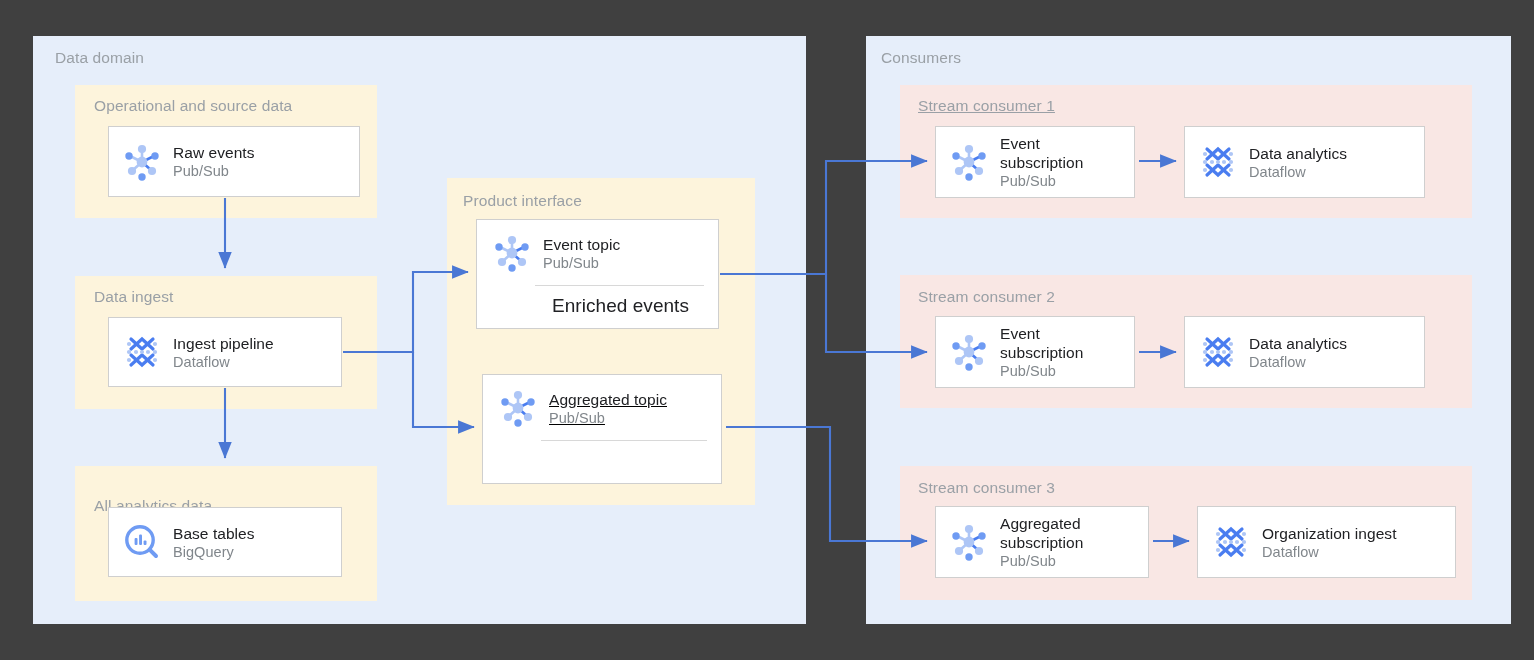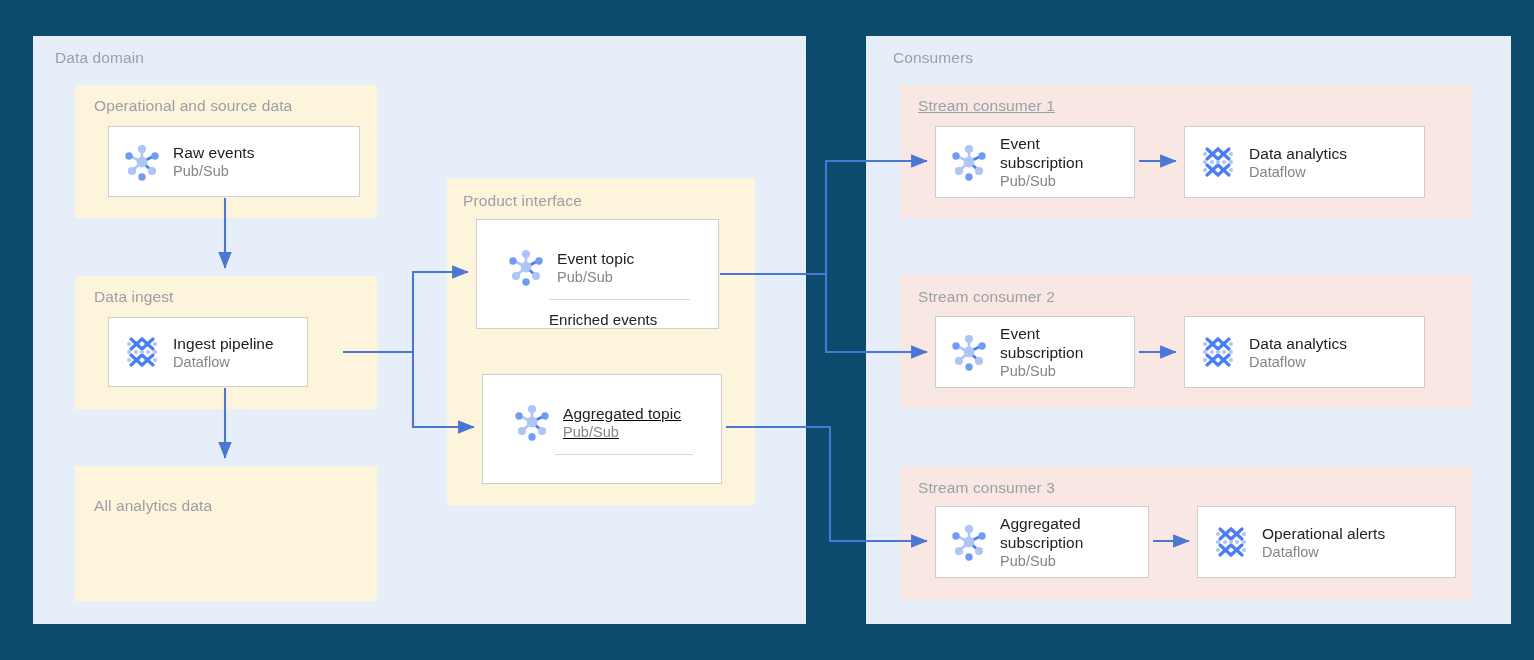--- a/index.html
+++ b/index.html
@@ -9,21 +9,21 @@
     background: #ffffff;
   }
   body {
     font-family: "Liberation Sans", sans-serif;
     -webkit-font-smoothing: antialiased;
   }
   #diagram {
     position: relative;
     width: 1534px;
     height: 660px;
-    background: #0c4a6e;
+    background: #404040;
     overflow: hidden;
   }
 
   
   .panel {
     position: absolute;
     box-sizing: border-box;
   }
   .panel-blue  { background: #e6eefa; }
   .panel-yellow{ background: #fdf4dc; }
@@ -73,39 +73,40 @@
   .card-sub {
     color: #80868b;
     font-size: 14.5px;
     line-height: 18px;
     letter-spacing: 0.05px;
   }
 
   
   .card.has-footer {
     display: block;
-    padding: 14px;
+    padding: 0;
   }
   .card.has-footer .row-main {
     display: flex;
     align-items: center;
     gap: 10px;
     padding: 12px 12px 0 14px;
   }
   .card-divider {
     height: 1px;
     background: #d8d8d8;
     margin: 11px 14px 0 58px;
   }
   .card-footer {
     color: #202124;
-    font-size: 15px;
+    font-size: 19px;
     line-height: 18px;
     padding: 11px 12px 0 58px;
     letter-spacing: 0.05px;
+    text-align: center;
   }
 
   
   .wires {
     position: absolute;
     left: 0;
     top: 0;
     width: 1534px;
     height: 660px;
     pointer-events: none;
@@ -141,21 +142,21 @@
       </span>
       <span class="card-text">
         <div class="card-title">Raw events</div>
         <div class="card-sub">Pub/Sub</div>
       </span>
     </div>
   </div>
 
   <div class="panel panel-yellow" style="left:75px; top:276px; width:302px; height:133px;"></div>
   <div class="panel-title" style="left:94px; top:288px;">Data ingest</div>
-  <div class="card" style="left:108px; top:317px; width:200px; height:70px;">
+  <div class="card" style="left:108px; top:317px; width:234px; height:70px;">
     <div class="card-inner">
       <span class="card-icon">
         <svg viewBox="0 0 42 42" width="42" height="42" aria-hidden="true">
           <g stroke="#4a7df0" stroke-width="3.2" fill="none" stroke-linecap="round">
             <path d="M10 8 L21 18 L32 8"></path>
             <path d="M10 18 L21 8 L32 18"></path>
             <path d="M10 24 L21 34 L32 24"></path>
             <path d="M10 34 L21 24 L32 34"></path>
           </g>
           <g fill="#aec6f6">
@@ -173,20 +174,39 @@
       </span>
       <span class="card-text">
         <div class="card-title">Ingest pipeline</div>
         <div class="card-sub">Dataflow</div>
       </span>
     </div>
   </div>
 
   <div class="panel panel-yellow" style="left:75px; top:466px; width:302px; height:135px;"></div>
   <div class="panel-title" style="left:94px; top:478px;margin-top:19px;">All analytics data</div>
+  <div class="card" style="left:108px; top:507px; width:234px; height:70px;">
+    <div class="card-inner">
+      <span class="card-icon">
+        <svg viewBox="0 0 42 42" width="42" height="42" aria-hidden="true">
+          <circle cx="19" cy="19" r="13.2" fill="none" stroke="#6f9bf3" stroke-width="3.4"></circle>
+          <g fill="#6f9bf3">
+            <rect x="13.6" y="17" width="2.9" height="7" rx="1"></rect>
+            <rect x="18.1" y="13.5" width="2.9" height="10.5" rx="1"></rect>
+            <rect x="22.6" y="19.5" width="2.9" height="4.5" rx="1"></rect>
+          </g>
+          <line x1="28.6" y1="28.6" x2="35" y2="35" stroke="#6f9bf3" stroke-width="4" stroke-linecap="round"></line>
+        </svg>
+      </span>
+      <span class="card-text">
+        <div class="card-title">Base tables</div>
+        <div class="card-sub">BigQuery</div>
+      </span>
+    </div>
+  </div>
 
   <div class="panel panel-yellow" style="left:447px; top:178px; width:308px; height:327px;"></div>
   <div class="panel-title" style="left:463px; top:192px;">Product interface</div>
 
   <div class="card has-footer" style="left:476px; top:219px; width:243px; height:110px;">
     <div class="row-main">
       <span class="card-icon">
         <svg viewBox="0 0 42 42" width="42" height="42" aria-hidden="true">
           <line x1="21" y1="21" x2="21" y2="9" stroke="#aec6f6" stroke-width="2.6"></line>
           <line x1="21" y1="21" x2="9" y2="15" stroke="#aec6f6" stroke-width="2.6"></line>
@@ -231,21 +251,21 @@
       </span>
       <span class="card-text">
         <div class="card-title">Aggregated topic</div>
         <div class="card-sub">Pub/Sub</div>
       </span>
     </div>
     <div class="card-divider"></div>
   </div>
 
   <div class="panel panel-blue" style="left:866px; top:36px; width:645px; height:588px;"></div>
-  <div class="panel-title" style="left:881px; top:49px;margin-left:12px;">Consumers</div>
+  <div class="panel-title" style="left:881px; top:49px;">Consumers</div>
 
   <div class="panel panel-pink" style="left:900px; top:85px; width:572px; height:133px;"></div>
   <div class="panel-title" style="left:918px; top:97px;text-decoration:underline;">Stream consumer 1</div>
   <div class="card" style="left:935px; top:126px; width:200px; height:72px;">
     <div class="card-inner">
       <span class="card-icon">
         <svg viewBox="0 0 42 42" width="42" height="42" aria-hidden="true">
           <line x1="21" y1="21" x2="21" y2="9" stroke="#aec6f6" stroke-width="2.6"></line>
           <line x1="21" y1="21" x2="9" y2="15" stroke="#aec6f6" stroke-width="2.6"></line>
           <line x1="21" y1="21" x2="33" y2="15" stroke="#4a7df0" stroke-width="2.6"></line>
@@ -395,21 +415,21 @@
             <circle cx="34" cy="13" r="2.1"></circle>
               <circle cx="34" cy="21" r="2.1"></circle>
               <circle cx="34" cy="29" r="2.1"></circle>
             <circle cx="21" cy="21" r="2.1"></circle>
               <circle cx="15" cy="21" r="2.1"></circle>
               <circle cx="27" cy="21" r="2.1"></circle>
           </g>
         </svg>
       </span>
       <span class="card-text">
-        <div class="card-title">Operational alerts</div>
+        <div class="card-title">Organization ingest</div>
         <div class="card-sub">Dataflow</div>
       </span>
     </div>
   </div>
 
   <svg class="wires" viewBox="0 0 1534 660" width="1534" height="660">
     <defs>
       <marker id="ah" markerWidth="9" markerHeight="9" refX="7.6" refY="3.6" orient="auto" markerUnits="strokeWidth">
         <path d="M0,0.4 L8,3.6 L0,6.8 z" fill="#4a77d4"></path>
       </marker>

